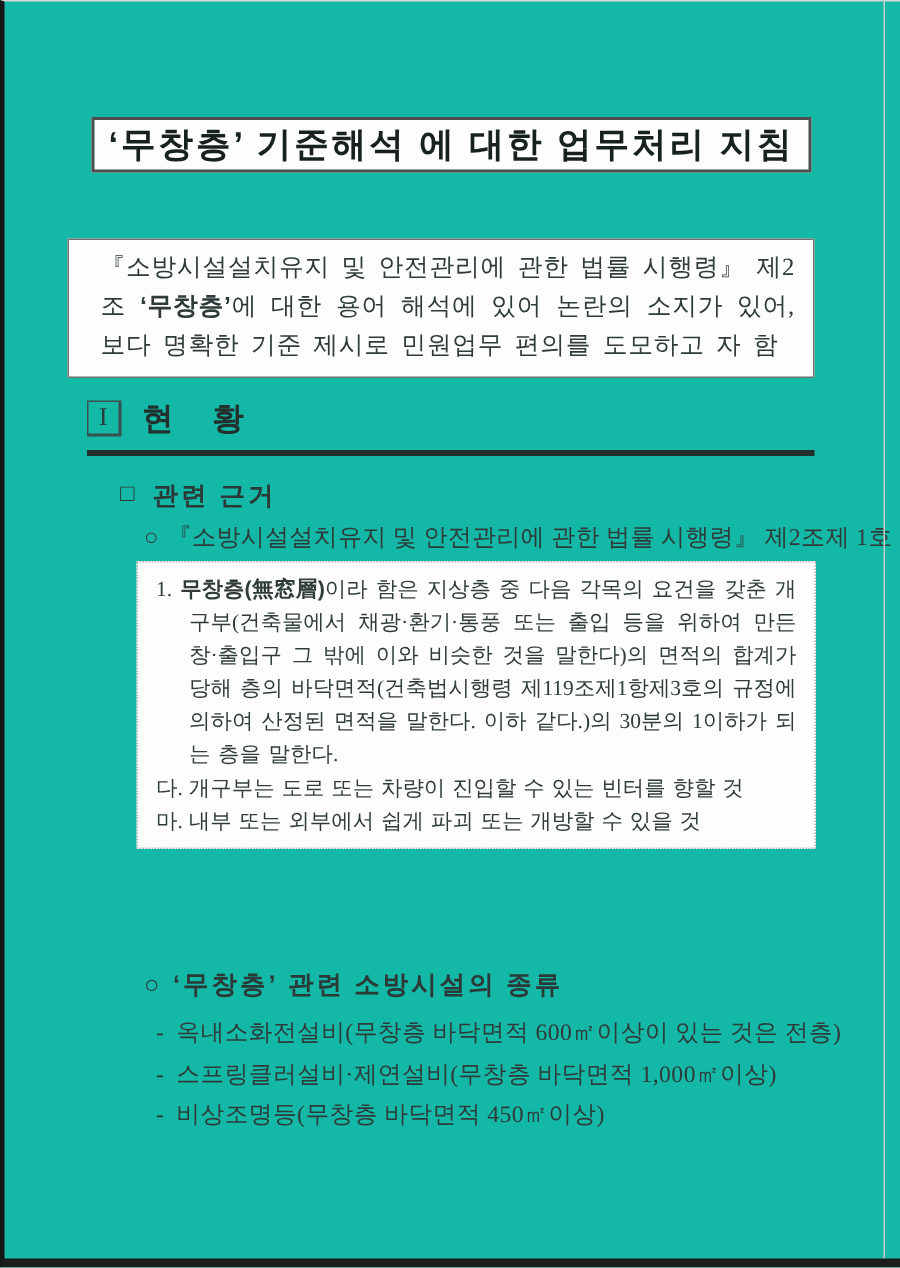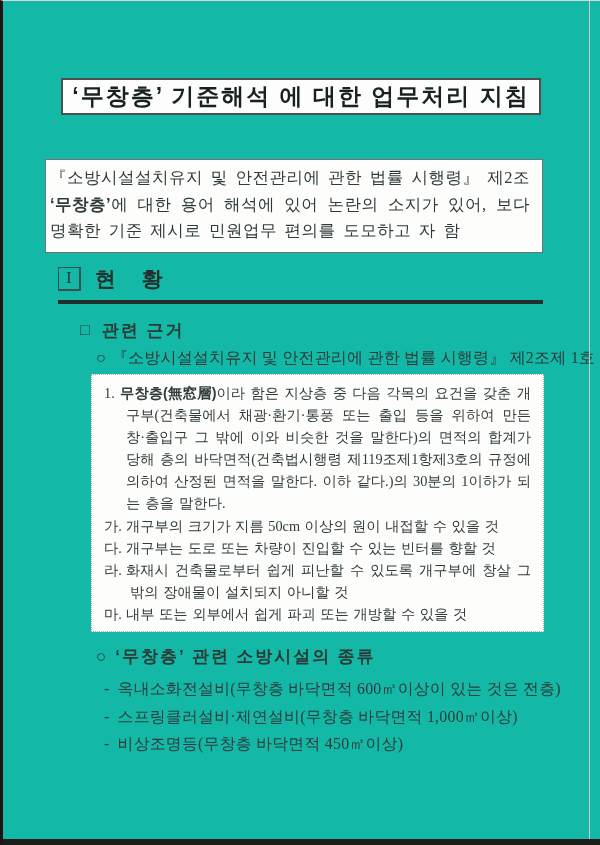--- a/index.html
+++ b/index.html
@@ -28,21 +28,21 @@
   }
   .title-box h1{
     margin:0;font-family:"Liberation Sans","DejaVu Sans",sans-serif;
     font-size:23px;font-weight:bold;letter-spacing:2px;color:#17211f;
     white-space:nowrap;
   }
   
   .summary-box{
     position:absolute;left:42px;top:158px;width:498px;
     box-sizing:border-box;border:1.5px solid #70756f;background:#fdfdfc;
-    padding:5px 12px 8px 4px;
+    padding:5px 12px 8px 21px;
     font-size:16.5px;line-height:26px;text-align:justify;
     word-spacing:3px;letter-spacing:0.5px;color:#2e3b3a;
   }
   .summary-box .bold-term{font-weight:bold;font-family:"Liberation Sans","DejaVu Sans",sans-serif;}
   
   .section-head{
     position:absolute;left:55px;top:264px;width:485px;
     padding-bottom:7px;border-bottom:4px solid #232f2d;
     display:flex;align-items:center;gap:14px;
   }
@@ -124,23 +124,21 @@
     <span class="sq-marker">□</span>
     <span>관련 근거</span>
   </div>
 
   <div class="statute-line">
     <span class="circ">○</span><span>『소방시설설치유지 및 안전관리에 관한 법률 시행령』 제2조제 1호</span>
   </div>
 
   <div class="quote-box">
     <p class="quote-para"><span>1.</span>&nbsp;<span class="q-term">무창층(無窓層)</span><span>이라 함은 지상층 중 다음 각목의 요건을 갖춘 개구부(건축물에서 채광·환기·통풍 또는 출입 등을 위하여 만든 창·출입구 그 밖에 이와 비슷한 것을 말한다)의 면적의 합계가 당해 층의 바닥면적(건축법시행령 제119조제1항제3호의 규정에 의하여 산정된 면적을 말한다. 이하 같다.)의 30분의 1이하가 되는 층을 말한다.</span></p>
-    <p class="quote-sub"><span class="s-label">가.</span><span>개구부의 크기가 지름 50cm 이상의 원이 내접할 수 있을 것</span></p>
     <p class="quote-sub"><span class="s-label">다.</span><span>개구부는 도로 또는 차량이 진입할 수 있는 빈터를 향할 것</span></p>
-    <p class="quote-sub"><span class="s-label">라.</span><span>화재시 건축물로부터 쉽게 피난할 수 있도록 개구부에 창살 그 밖의 장애물이 설치되지 아니할 것</span></p>
     <p class="quote-sub"><span class="s-label">마.</span><span>내부 또는 외부에서 쉽게 파괴 또는 개방할 수 있을 것</span></p>
   </div>
 
   <div class="facility-head">
     <span class="circ">○</span><span class="f-term">‘무창층’</span><span class="f-rest"> 관련 소방시설의 종류</span>
   </div>
 
   <ul class="facility-list">
     <li><span class="dash">-</span><span>옥내소화전설비(무창층 바닥면적 600㎡이상이 있는 것은 전층)</span></li>
     <li><span class="dash">-</span><span>스프링클러설비·제연설비(무창층 바닥면적 1,000㎡이상)</span></li>

